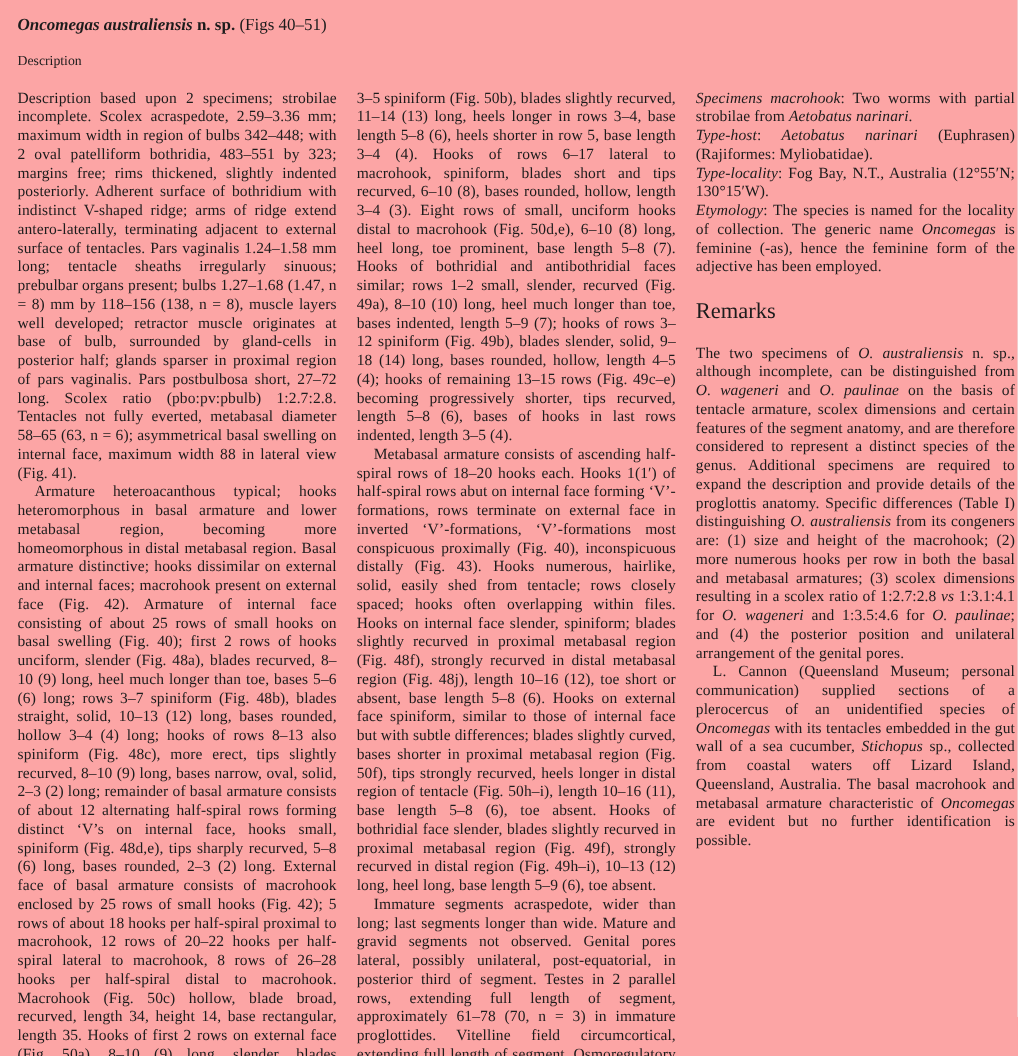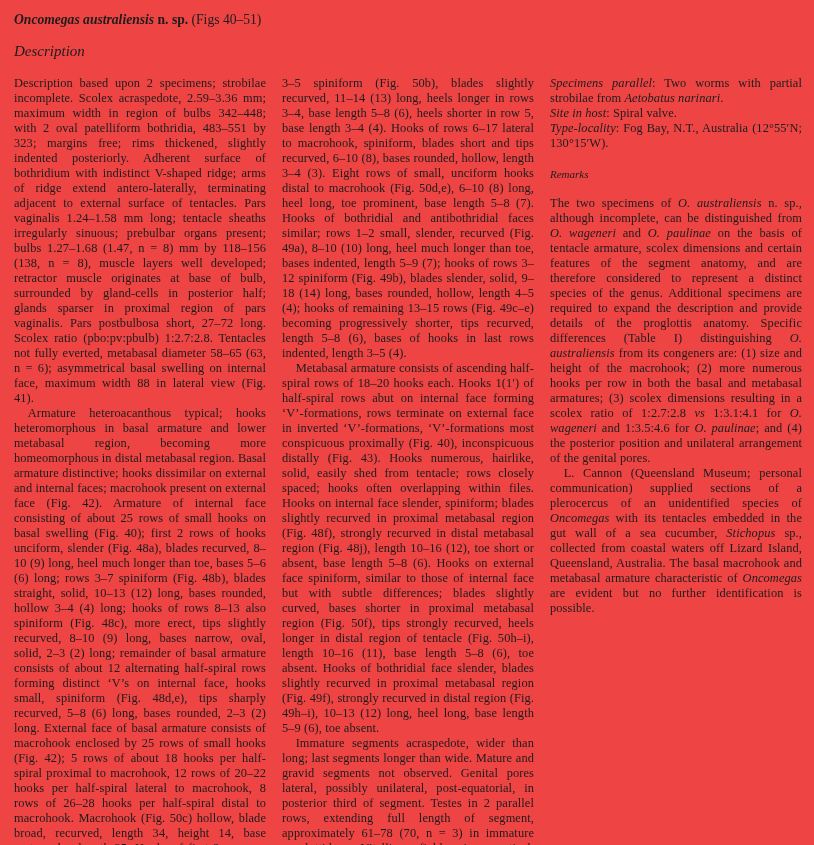--- a/index.html
+++ b/index.html
@@ -1,36 +1,35 @@
 <!DOCTYPE html>
 <html><head>
 <meta charset="utf-8">
 <style>
   html, body { margin: 0; padding: 0; background: #e8e8e8; }
   .page {
     position: relative;
     width: 814px;
     height: 845px;
     margin: 0 auto;
-    background: #ef4444;
+    background: #fca5a5;
     color: #1c1c1c;
     font-family: "Liberation Serif", "DejaVu Serif", serif;
     overflow: hidden;
     box-sizing: border-box;
-    padding: 11px 12px 0 14px;
+    padding: 11px 2px 0 14px;
   }
   .article-title {
     font-size: 13.6px;
     line-height: 17px;
     margin: 0;
     font-weight: normal;
   }
   .section-heading {
-    font-style: italic;
-    font-size: 15px;
+    font-size: 11px;
     margin: 15px 0 12px 0;
     font-weight: normal;
   }
   .columns {
     display: flex;
     gap: 16px;
     margin-top: 16px;
   }
   .col {
     flex: 1 1 0;
@@ -39,22 +38,21 @@
   .para {
     margin: 0;
     font-size: 12.4px;
     line-height: 15px;
     text-align: justify;
     letter-spacing: 0.1px;
   }
   .para.indent { text-indent: 1.1em; }
   .para.flow-on { text-align-last: justify; }
   .remarks-heading {
-    font-style: italic;
-    font-size: 11px;
+    font-size: 18px;
     margin: 17px 0 16px 0;
   }
   .run-i  { font-style: italic; }
   .run-b  { font-weight: bold; }
   .run-bi { font-weight: bold; font-style: italic; }
 </style>
 </head>
 <body>
 
 <div class="page">
@@ -64,21 +62,22 @@
     <div class="col">
         <p class="para"><span>Description based upon 2 specimens; strobilae incomplete. Scolex acraspedote, 2.59–3.36 mm; maximum width in region of bulbs 342–448; with 2 oval patelliform bothridia, 483–551 by 323; margins free; rims thickened, slightly indented posteriorly. Adherent surface of bothridium with indistinct V-shaped ridge; arms of ridge extend antero-laterally, terminating adjacent to external surface of tentacles. Pars vaginalis 1.24–1.58 mm long; tentacle sheaths irregularly sinuous; prebulbar organs present; bulbs 1.27–1.68 (1.47, n = 8) mm by 118–156 (138, n = 8), muscle layers well developed; retractor muscle originates at base of bulb, surrounded by gland-cells in posterior half; glands sparser in proximal region of pars vaginalis. Pars postbulbosa short, 27–72 long. Scolex ratio (pbo:pv:pbulb) 1:2.7:2.8. Tentacles not fully everted, metabasal diameter 58–65 (63, n = 6); asymmetrical basal swelling on internal face, maximum width 88 in lateral view (Fig. 41).</span></p>
         <p class="para indent flow-on"><span>Armature heteroacanthous typical; hooks heteromorphous in basal armature and lower metabasal region, becoming more homeomorphous in distal metabasal region. Basal armature distinctive; hooks dissimilar on external and internal faces; macrohook present on external face (Fig. 42). Armature of internal face consisting of about 25 rows of small hooks on basal swelling (Fig. 40); first 2 rows of hooks unciform, slender (Fig. 48a), blades recurved, 8–10 (9) long, heel much longer than toe, bases 5–6 (6) long; rows 3–7 spiniform (Fig. 48b), blades straight, solid, 10–13 (12) long, bases rounded, hollow 3–4 (4) long; hooks of rows 8–13 also spiniform (Fig. 48c), more erect, tips slightly recurved, 8–10 (9) long, bases narrow, oval, solid, 2–3 (2) long; remainder of basal armature consists of about 12 alternating half-spiral rows forming distinct ‘V’s on internal face, hooks small, spiniform (Fig. 48d,e), tips sharply recurved, 5–8 (6) long, bases rounded, 2–3 (2) long. External face of basal armature consists of macrohook enclosed by 25 rows of small hooks (Fig. 42); 5 rows of about 18 hooks per half-spiral proximal to macrohook, 12 rows of 20–22 hooks per half-spiral lateral to macrohook, 8 rows of 26–28 hooks per half-spiral distal to macrohook. Macrohook (Fig. 50c) hollow, blade broad, recurved, length 34, height 14, base rectangular, length 35. Hooks of first 2 rows on external face (Fig. 50a), 8–10 (9) long, slender, blades recurved, heel much longer than toe, base length 5–6 (6); rows</span></p>
       </div>
     <div class="col">
         <p class="para"><span>3–5 spiniform (Fig. 50b), blades slightly recurved, 11–14 (13) long, heels longer in rows 3–4, base length 5–8 (6), heels shorter in row 5, base length 3–4 (4). Hooks of rows 6–17 lateral to macrohook, spiniform, blades short and tips recurved, 6–10 (8), bases rounded, hollow, length 3–4 (3). Eight rows of small, unciform hooks distal to macrohook (Fig. 50d,e), 6–10 (8) long, heel long, toe prominent, base length 5–8 (7). Hooks of bothridial and antibothridial faces similar; rows 1–2 small, slender, recurved (Fig. 49a), 8–10 (10) long, heel much longer than toe, bases indented, length 5–9 (7); hooks of rows 3–12 spiniform (Fig. 49b), blades slender, solid, 9–18 (14) long, bases rounded, hollow, length 4–5 (4); hooks of remaining 13–15 rows (Fig. 49c–e) becoming progressively shorter, tips recurved, length 5–8 (6), bases of hooks in last rows indented, length 3–5 (4).</span></p>
         <p class="para indent"><span>Metabasal armature consists of ascending half-spiral rows of 18–20 hooks each. Hooks 1(1′) of half-spiral rows abut on internal face forming ‘V’-formations, rows terminate on external face in inverted ‘V’-formations, ‘V’-formations most conspicuous proximally (Fig. 40), inconspicuous distally (Fig. 43). Hooks numerous, hairlike, solid, easily shed from tentacle; rows closely spaced; hooks often overlapping within files. Hooks on internal face slender, spiniform; blades slightly recurved in proximal metabasal region (Fig. 48f), strongly recurved in distal metabasal region (Fig. 48j), length 10–16 (12), toe short or absent, base length 5–8 (6). Hooks on external face spiniform, similar to those of internal face but with subtle differences; blades slightly curved, bases shorter in proximal metabasal region (Fig. 50f), tips strongly recurved, heels longer in distal region of tentacle (Fig. 50h–i), length 10–16 (11), base length 5–8 (6), toe absent. Hooks of bothridial face slender, blades slightly recurved in proximal metabasal region (Fig. 49f), strongly recurved in distal region (Fig. 49h–i), 10–13 (12) long, heel long, base length 5–9 (6), toe absent.</span></p>
         <p class="para indent flow-on"><span>Immature segments acraspedote, wider than long; last segments longer than wide. Mature and gravid segments not observed. Genital pores lateral, possibly unilateral, post-equatorial, in posterior third of segment. Testes in 2 parallel rows, extending full length of segment, approximately 61–78 (70, n = 3) in immature proglottides. Vitelline field circumcortical, extending full length of segment. Osmoregulatory canals pass dorsal to</span></p>
       </div>
     <div class="col">
-        <p class="para"><span class="run-i">Specimens parallel</span><span>: Two worms with partial strobilae from </span><span class="run-i">Aetobatus narinari</span><span>.</span></p>
-        <p class="para"><span class="run-i">Site in host</span><span>: Spiral valve.</span></p>
+        <p class="para"><span class="run-i">Specimens macrohook</span><span>: Two worms with partial strobilae from </span><span class="run-i">Aetobatus narinari</span><span>.</span></p>
+        <p class="para"><span class="run-i">Type-host</span><span>: </span><span class="run-i">Aetobatus narinari</span><span> (Euphrasen) (Rajiformes: Myliobatidae).</span></p>
         <p class="para"><span class="run-i">Type-locality</span><span>: Fog Bay, N.T., Australia (12°55′N; 130°15′W).</span></p>
+        <p class="para"><span class="run-i">Etymology</span><span>: The species is named for the locality of collection. The generic name </span><span class="run-i">Oncomegas</span><span> is feminine (-as), hence the feminine form of the adjective has been employed.</span></p>
         <div class="remarks-heading">Remarks</div>
         <p class="para"><span>The two specimens of </span><span class="run-i">O. australiensis</span><span> n. sp., although incomplete, can be distinguished from </span><span class="run-i">O. wageneri</span><span> and </span><span class="run-i">O. paulinae</span><span> on the basis of tentacle armature, scolex dimensions and certain features of the segment anatomy, and are therefore considered to represent a distinct species of the genus. Additional specimens are required to expand the description and provide details of the proglottis anatomy. Specific differences (Table I) distinguishing </span><span class="run-i">O. australiensis</span><span> from its congeners are: (1) size and height of the macrohook; (2) more numerous hooks per row in both the basal and metabasal armatures; (3) scolex dimensions resulting in a scolex ratio of 1:2.7:2.8 </span><span class="run-i">vs</span><span> 1:3.1:4.1 for </span><span class="run-i">O. wageneri</span><span> and 1:3.5:4.6 for </span><span class="run-i">O. paulinae</span><span>; and (4) the posterior position and unilateral arrangement of the genital pores.</span></p>
         <p class="para indent"><span>L. Cannon (Queensland Museum; personal communication) supplied sections of a plerocercus of an unidentified species of </span><span class="run-i">Oncomegas</span><span> with its tentacles embedded in the gut wall of a sea cucumber, </span><span class="run-i">Stichopus</span><span> sp., collected from coastal waters off Lizard Island, Queensland, Australia. The basal macrohook and metabasal armature characteristic of </span><span class="run-i">Oncomegas</span><span> are evident but no further identification is possible.</span></p>
       </div>
   </div>
 </div>
 
 </body></html>

